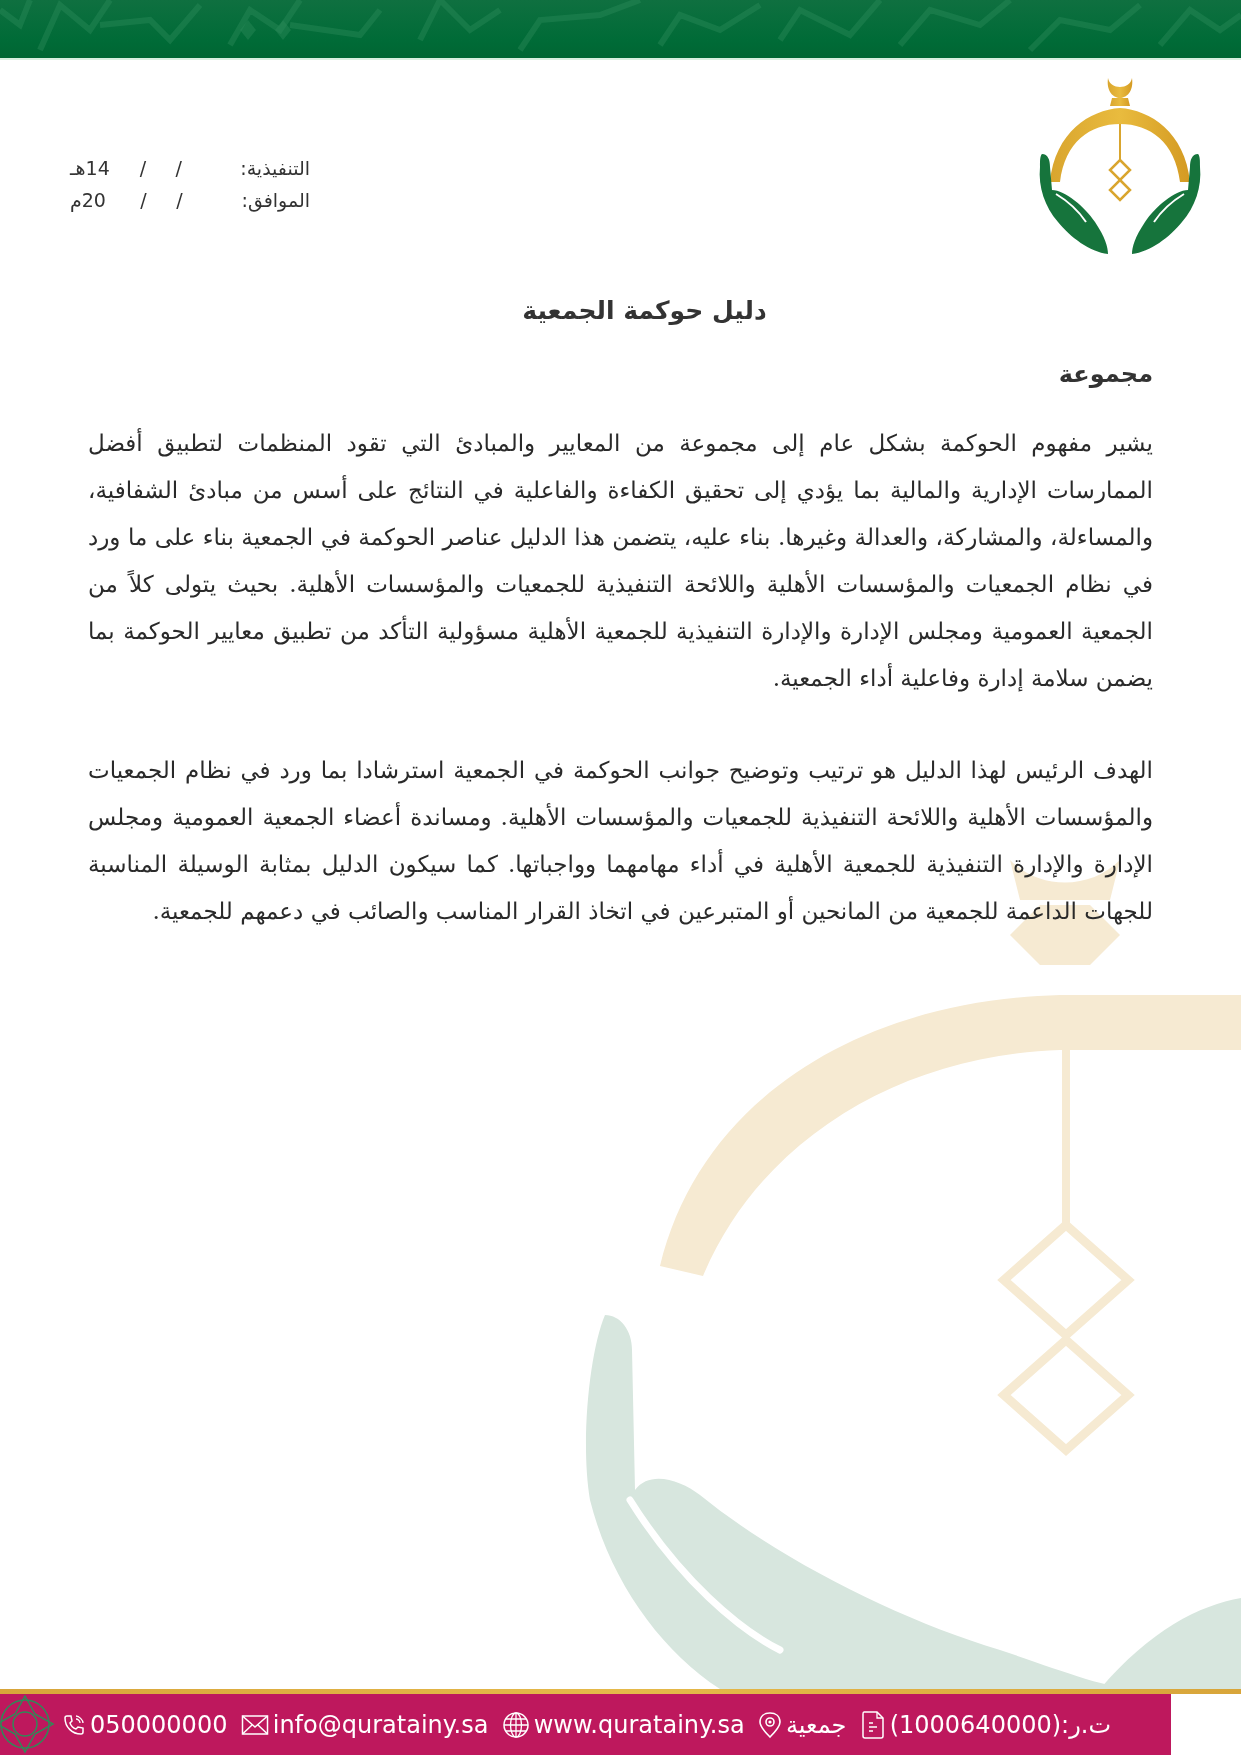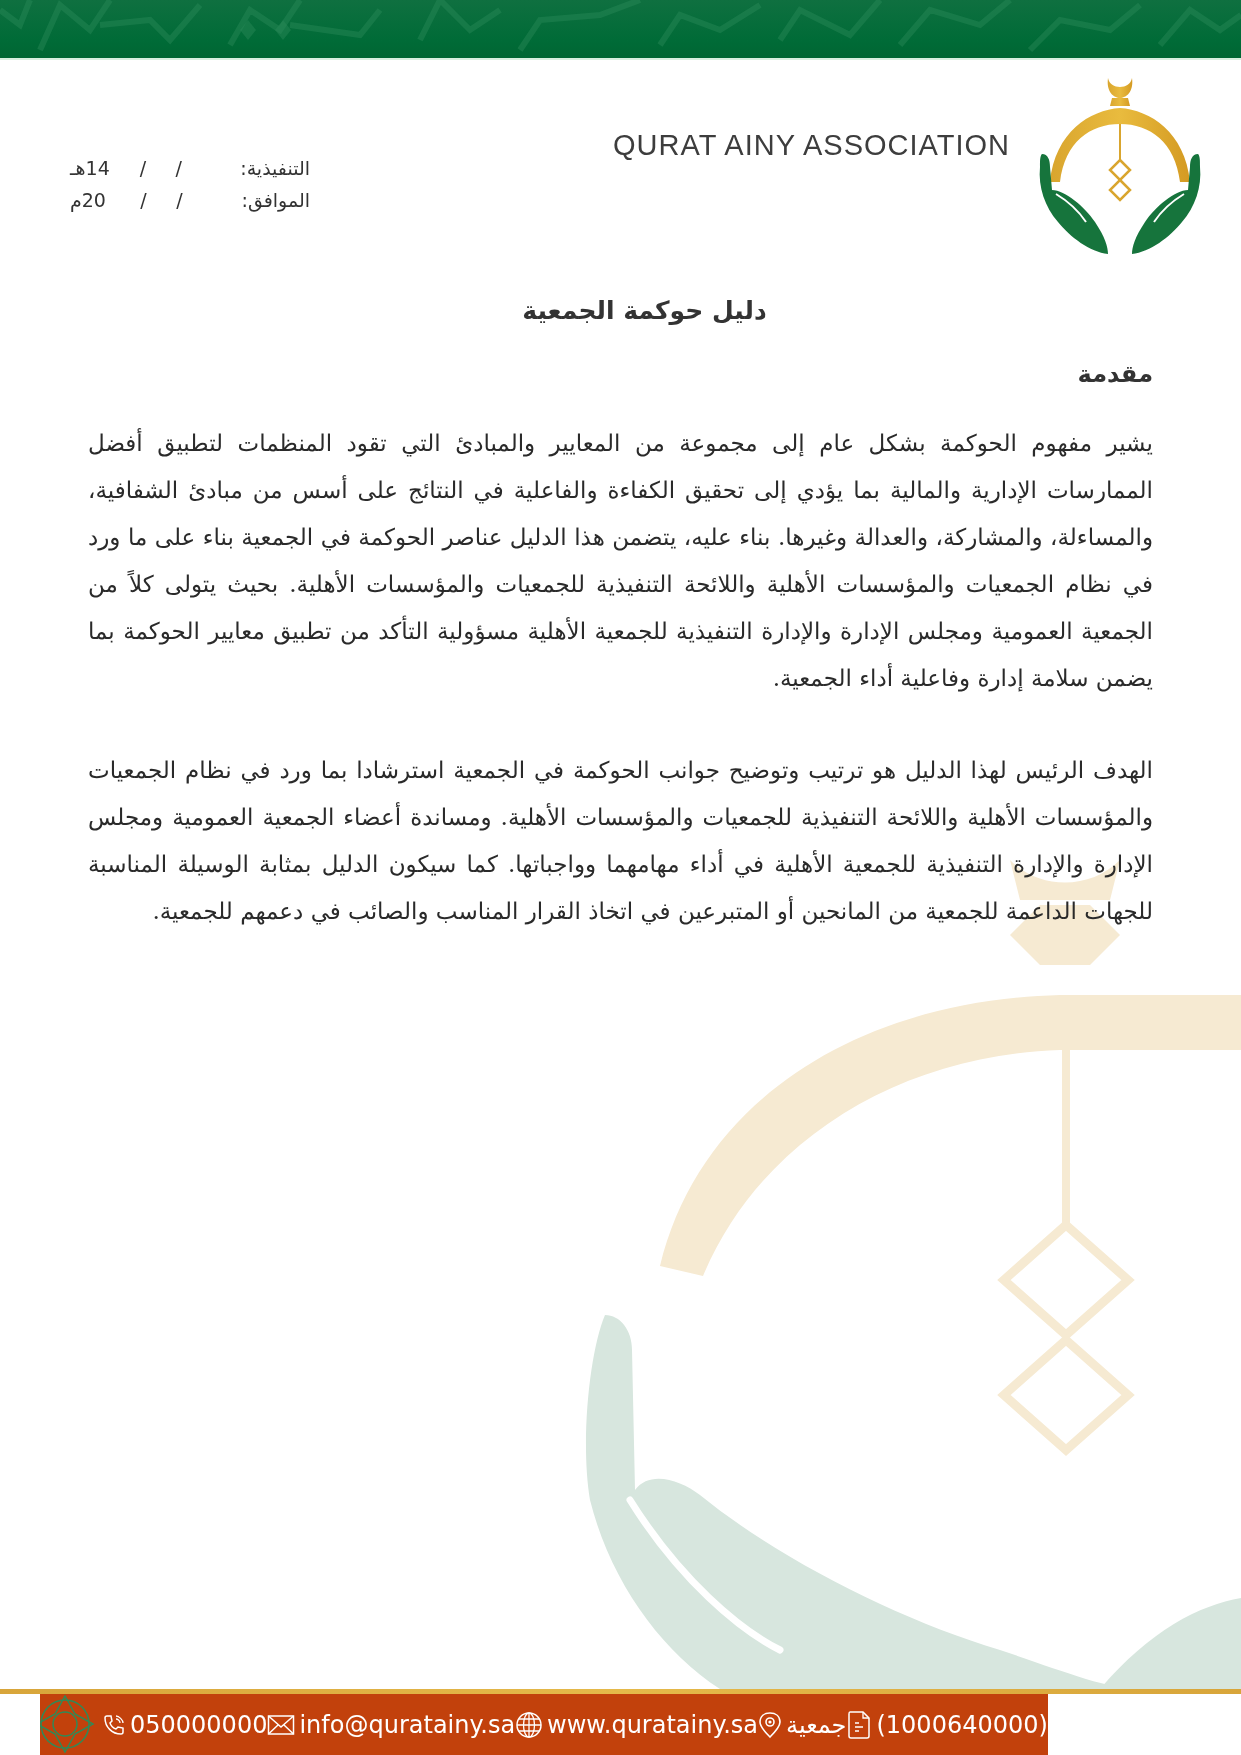--- a/index.html
+++ b/index.html
@@ -58,22 +58,22 @@
       position: absolute; left: 88px; width: 1065px;
       font-family: "DejaVu Serif", serif; font-size: 23px; line-height: 47px; color: #2a2a2a;
       direction: rtl; text-align: justify; text-align-last: right;
     }
     .p1 { top: 420px; }
     .p2 { top: 747px; }
 
     .footer-gold { position: absolute; left: 0; top: 1689px; width: 1241px; height: 5px;
       background: linear-gradient(90deg, #d8a53a, #e5b94a, #d8a53a); }
     .footer {
-      position: absolute; left: 0; top: 1694px; width: 1008px; height: 61px;
-      background: #c2410c; overflow: hidden; margin-left: 40px;
+      position: absolute; left: 0; top: 1694px; width: 1171px; height: 61px;
+      background: #be185d; overflow: hidden;
     }
     .footer-pattern { position: absolute; top: 0; }
     .footer-content {
       position: absolute; left: 62px; right: 60px; top: 0; height: 61px;
       display: flex; align-items: center; justify-content: space-between;
       color: #ffffff; font-family: "DejaVu Sans", sans-serif; font-size: 24px;
       direction: ltr; white-space: nowrap;
     }
     .footer-item { display: flex; align-items: center; gap: 4px; }
     .footer-item svg { flex: none; }
@@ -119,21 +119,20 @@
   </div>
   <div class="date-row">
     <span class="date-label">الموافق:</span>
     <span class="date-slash1">/</span>
     <span class="date-slash2">/</span>
     <span class="date-suffix">20م</span>
   </div>
 </div>
 
 <div class="logo-text">
-  <div class="logo-en">QURAT AINY ASSOCIATION</div>
 </div>
 
 <svg class="logo-mark" width="180" height="185" viewBox="0 0 180 185">
   <defs>
     <linearGradient id="goldg" x1="0" y1="0" x2="1" y2="0">
       <stop offset="0" stop-color="#d9a52e"></stop>
       <stop offset="0.5" stop-color="#e9bb3e"></stop>
       <stop offset="1" stop-color="#d49a22"></stop>
     </linearGradient>
   </defs>
@@ -144,21 +143,21 @@
   <polygon points="90,88 100,98 90,108 80,98" fill="none" stroke="#d9a52e" stroke-width="2.5"></polygon>
   <polygon points="90,108 100,118 90,128 80,118" fill="none" stroke="#d9a52e" stroke-width="2.5"></polygon>
   <path d="M12,82 C18,82 20,88 20,95 L22,118 C35,118 55,135 65,150 C75,165 78,175 78,182 C60,180 40,165 28,150 C15,135 8,115 10,95 C10,88 10,84 12,82 Z" fill="#16743c"></path>
   <path d="M168,82 C162,82 160,88 160,95 L158,118 C145,118 125,135 115,150 C105,165 102,175 102,182 C120,180 140,165 152,150 C165,135 172,115 170,95 C170,88 170,84 168,82 Z" fill="#16743c"></path>
   <path d="M26,122 C36,128 48,138 56,150" fill="none" stroke="#ffffff" stroke-width="2"></path>
   <path d="M154,122 C144,128 132,138 124,150" fill="none" stroke="#ffffff" stroke-width="2"></path>
 </svg>
 
 <div class="doc-title">دليل حوكمة الجمعية</div>
 
-<div class="section-heading">مقدمة</div>
+<div class="section-heading">مجموعة</div>
 
 <p class="body-text p1" style="margin:0">يشير مفهوم الحوكمة بشكل عام إلى مجموعة من المعايير والمبادئ التي تقود المنظمات لتطبيق أفضل الممارسات الإدارية والمالية بما يؤدي إلى تحقيق الكفاءة والفاعلية في النتائج على أسس من مبادئ الشفافية، والمساءلة، والمشاركة، والعدالة وغيرها. بناء عليه، يتضمن هذا الدليل عناصر الحوكمة في الجمعية بناء على ما ورد في نظام الجمعيات والمؤسسات الأهلية واللائحة التنفيذية للجمعيات والمؤسسات الأهلية. بحيث يتولى كلاً من الجمعية العمومية ومجلس الإدارة والإدارة التنفيذية للجمعية الأهلية مسؤولية التأكد من تطبيق معايير الحوكمة بما يضمن سلامة إدارة وفاعلية أداء الجمعية.</p>
 <p class="body-text p2" style="margin:0">الهدف الرئيس لهذا الدليل هو ترتيب وتوضيح جوانب الحوكمة في الجمعية استرشادا بما ورد في نظام الجمعيات والمؤسسات الأهلية واللائحة التنفيذية للجمعيات والمؤسسات الأهلية. ومساندة أعضاء الجمعية العمومية ومجلس الإدارة والإدارة التنفيذية للجمعية الأهلية في أداء مهامهما وواجباتها. كما سيكون الدليل بمثابة الوسيلة المناسبة للجهات الداعمة للجمعية من المانحين أو المتبرعين في اتخاذ القرار المناسب والصائب في دعمهم للجمعية.</p>
 
 <div class="footer-gold"></div>
 <div class="footer">
   <svg class="footer-pattern" style="left:-10px" width="70" height="61" viewBox="0 0 70 61">
     <g fill="none" stroke="#2f8a58" stroke-width="1.5">
       <circle cx="35" cy="30" r="12"></circle>
         <circle cx="35" cy="30" r="24"></circle>

